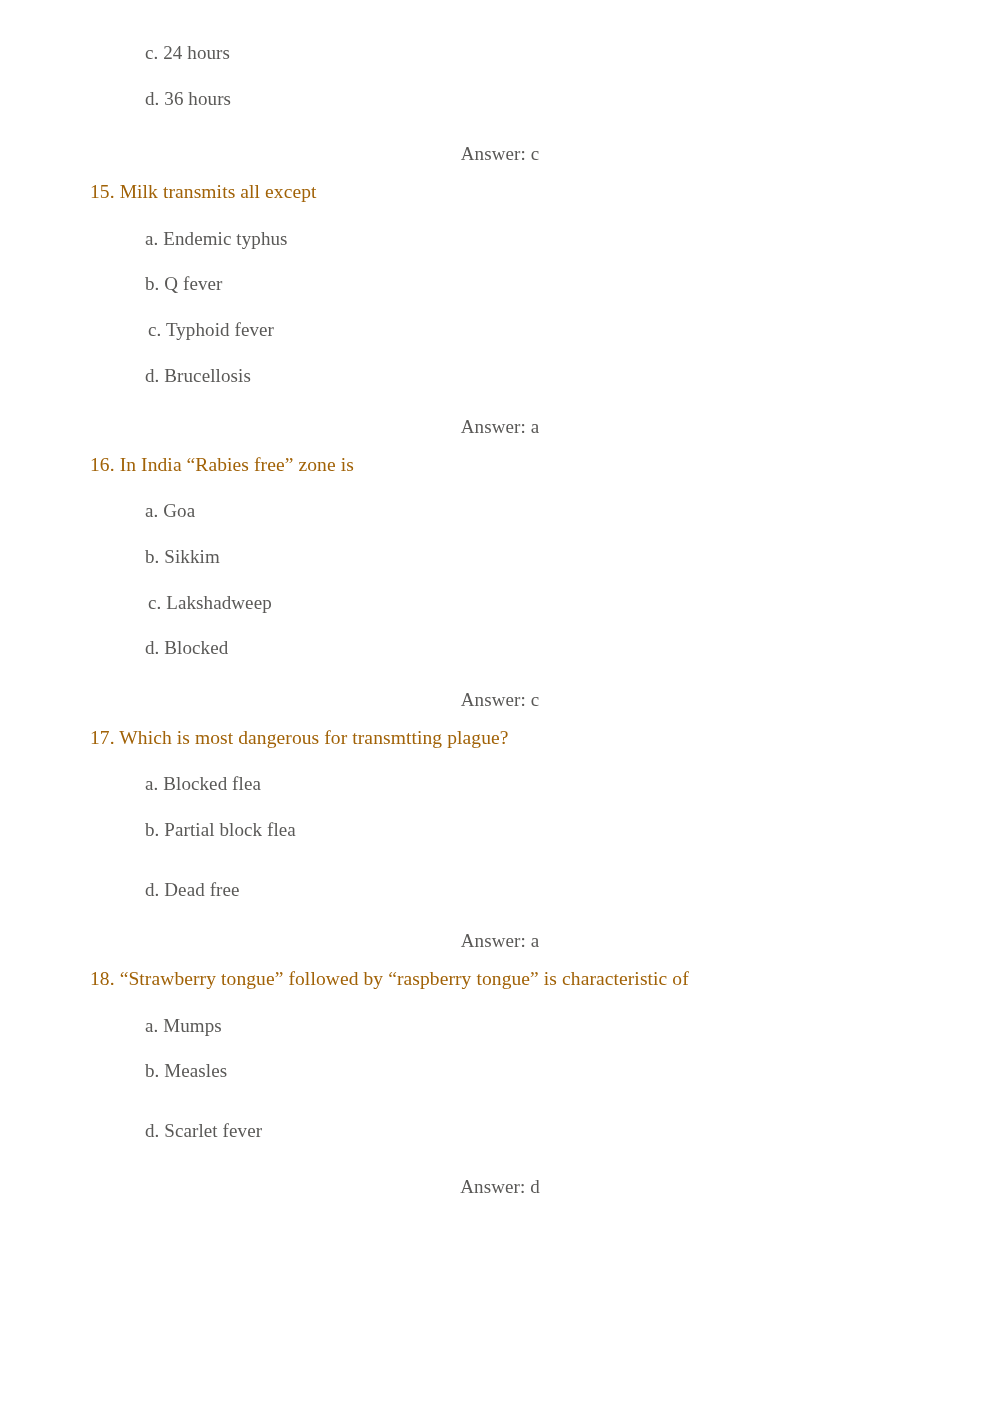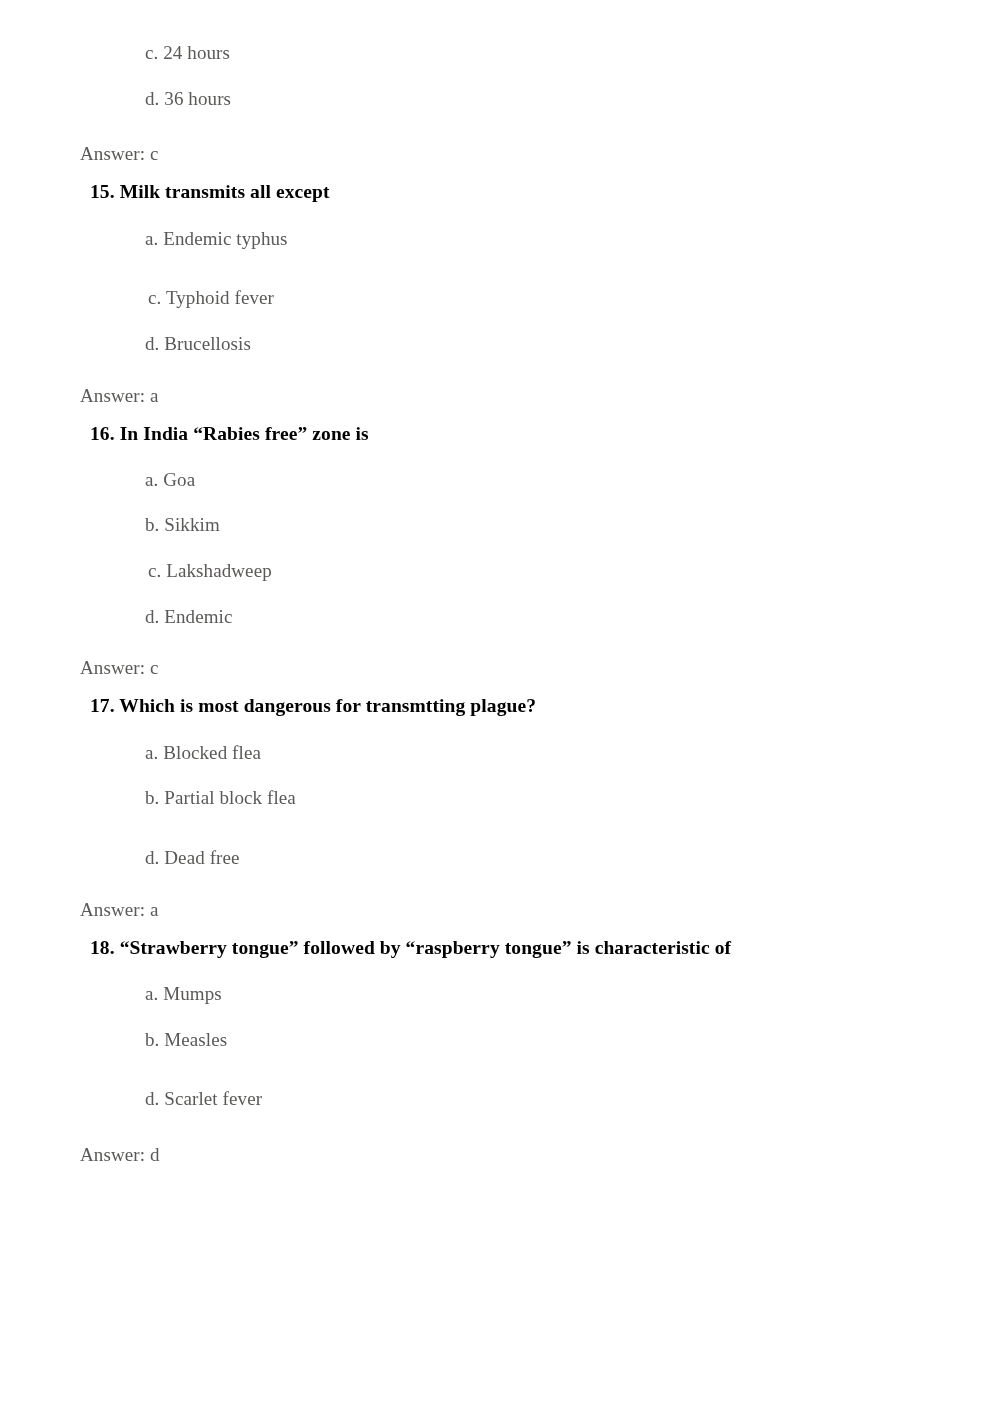--- a/index.html
+++ b/index.html
@@ -30,44 +30,43 @@
   }
 
   .question-block {
     margin: 0;
     padding: 0;
   }
 
   .q-text {
     font-size: 19.5px;
     line-height: 1.35;
-    color: #000000;
+    color: #a16207;
     margin: 0 0 6px 0;
     padding-left: 10px;
     letter-spacing: 0.1px;
-    font-weight: bold;
   }
 
   .option {
     font-size: 19px;
     line-height: 1.35;
     color: #5a5957;
     margin: 0 0 6px 0;
     padding-left: 65px;
     letter-spacing: 0.1px;
   }
 
   .option.indent-extra {
     padding-left: 68px;
   }
 
   .answer {
     font-size: 19px;
     color: #5a5957;
-    text-align: left;
+    text-align: center;
     padding-right: 2px;
     letter-spacing: 0.1px;
   }
 
   .spacer-sm { height: 14px; }
   .spacer-md { height: 22px; }
   .spacer-lg { height: 26px; }
 </style>
 </head>
 <body>
@@ -82,40 +81,41 @@
 
   <div class="spacer-lg"></div>
   <div class="answer">Answer: c</div>
   <div class="spacer-sm"></div>
 
   <div class="question-block">
     <div class="q-text">15. Milk transmits all except</div>
     <div class="spacer-sm"></div>
     <div class="option">a. Endemic typhus</div>
     <div class="spacer-sm"></div>
+    <div class="option">b. Q fever</div>
     <div class="spacer-sm"></div>
     <div class="option indent-extra">c. Typhoid fever</div>
     <div class="spacer-sm"></div>
     <div class="option">d. Brucellosis</div>
     <div class="spacer-md"></div>
     <div class="answer">Answer: a</div>
   </div>
 
   <div class="spacer-sm"></div>
 
   <div class="question-block">
     <div class="q-text">16. In India “Rabies free” zone is</div>
     <div class="spacer-sm"></div>
     <div class="option">a. Goa</div>
     <div class="spacer-sm"></div>
     <div class="option">b. Sikkim</div>
     <div class="spacer-sm"></div>
     <div class="option indent-extra">c. Lakshadweep</div>
     <div class="spacer-sm"></div>
-    <div class="option">d. Endemic</div>
+    <div class="option">d. Blocked</div>
     <div class="spacer-md"></div>
     <div class="answer">Answer: c</div>
   </div>
 
   <div class="spacer-sm"></div>
 
   <div class="question-block">
     <div class="q-text">17. Which is most dangerous for transmtting plague?</div>
     <div class="spacer-sm"></div>
     <div class="option">a. Blocked flea</div>

